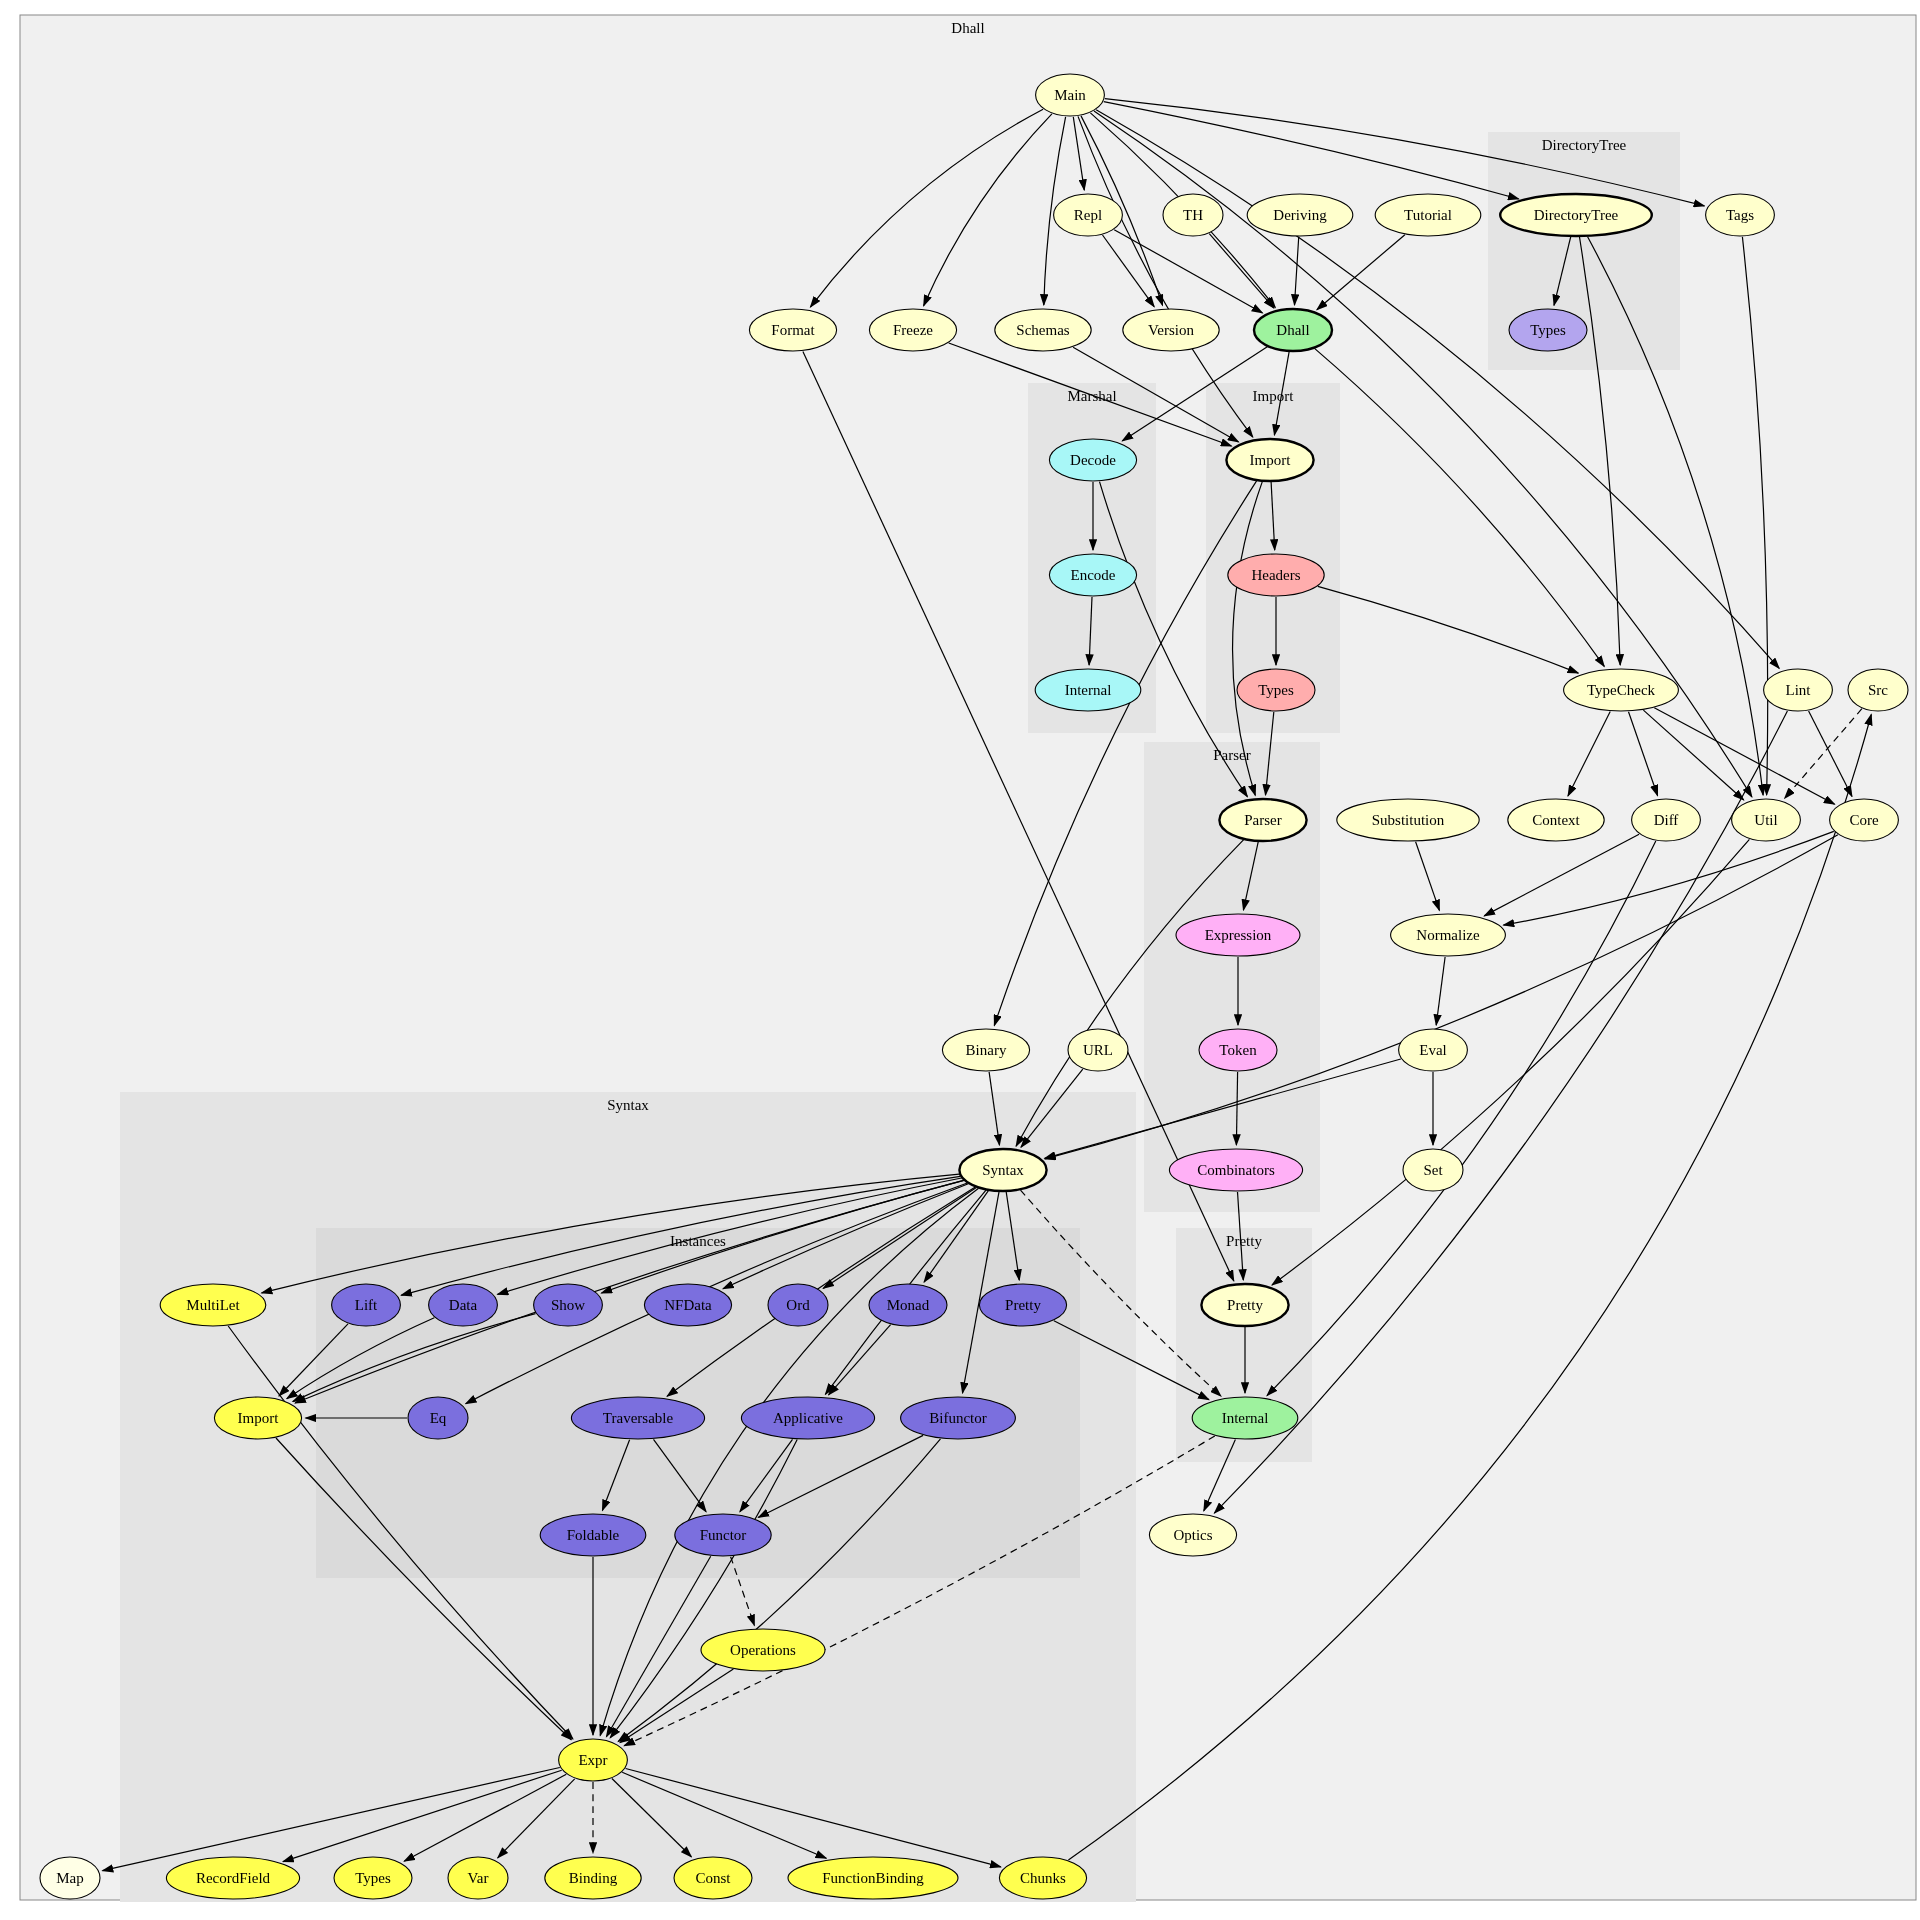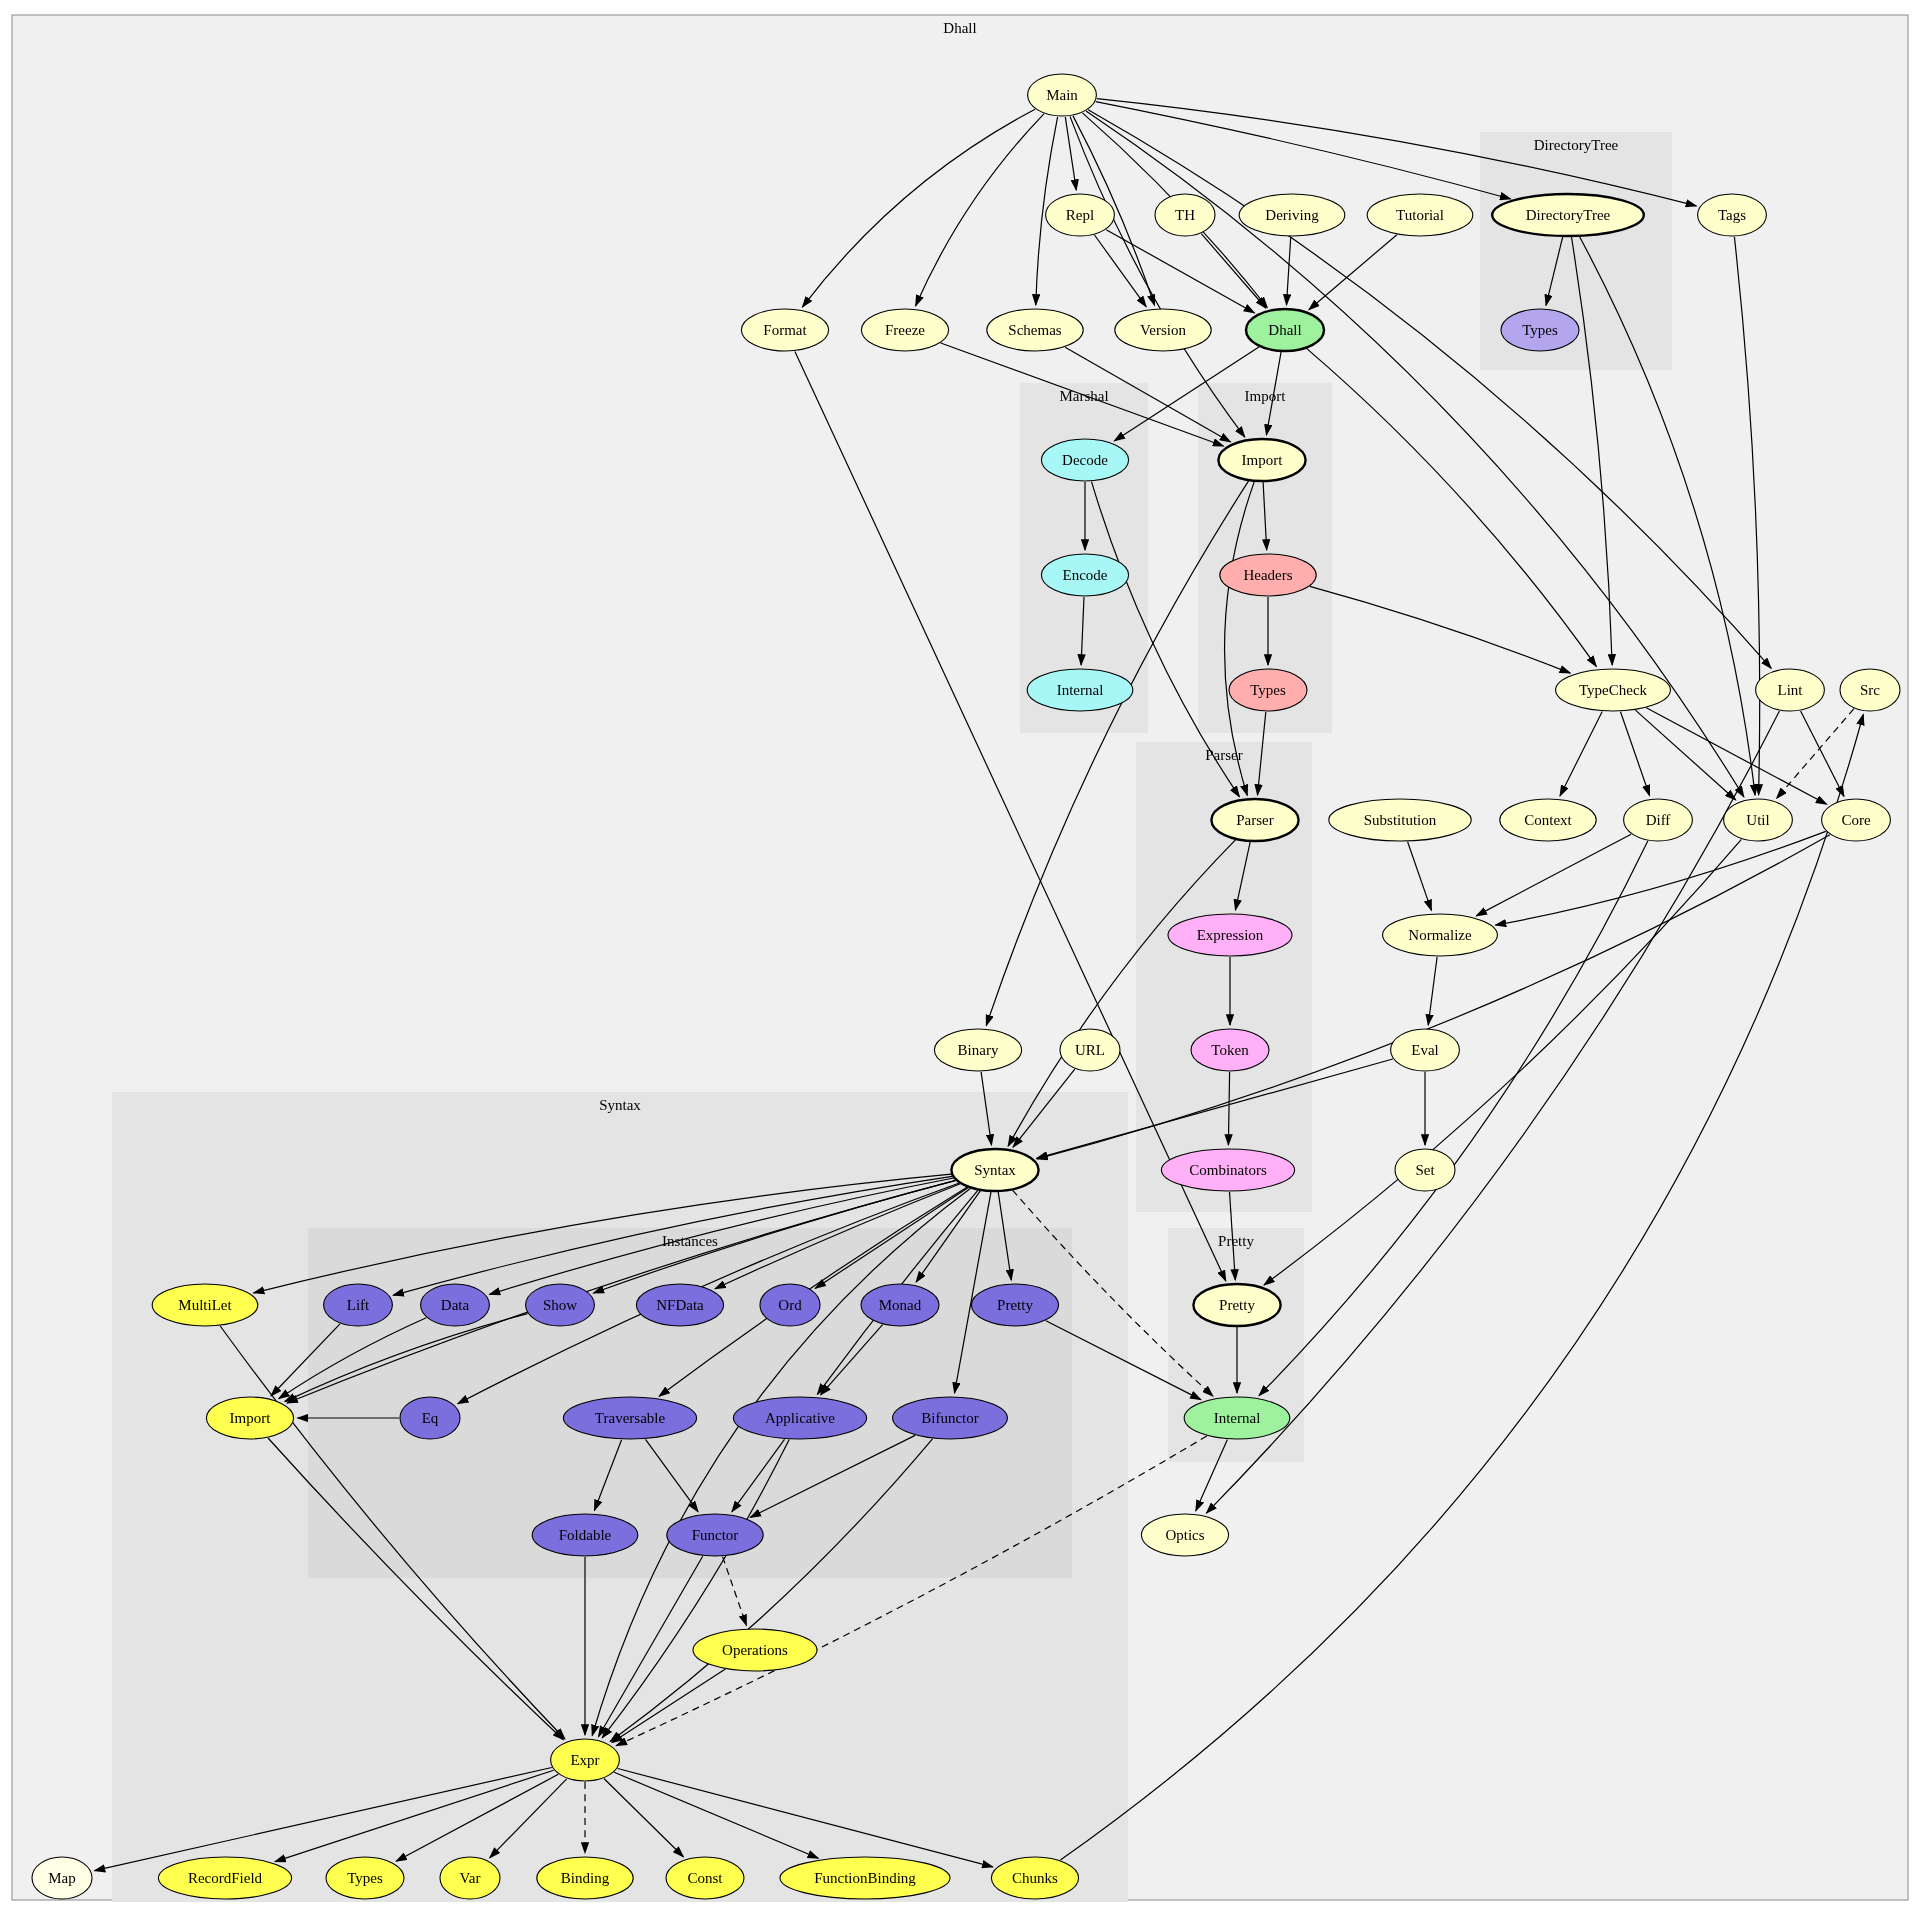--- a/index.html
+++ b/index.html
@@ -7,20 +7,21 @@
     padding: 0;
     background: #ffffff;
     width: 1920px;
     height: 1920px;
     font-family: "Liberation Serif", "DejaVu Serif", serif;
   }
   #stage {
     position: relative;
     width: 1560px;
     height: 1920px;
+    padding-left: 8px;
   }
   svg { display: block; }
   text {
     font-family: "Liberation Serif", "DejaVu Serif", serif;
     fill: #000;
   }
   .cluster-label { font-size: 15px; }
   .node-label { font-size: 15px; }
 </style>
 </head>

